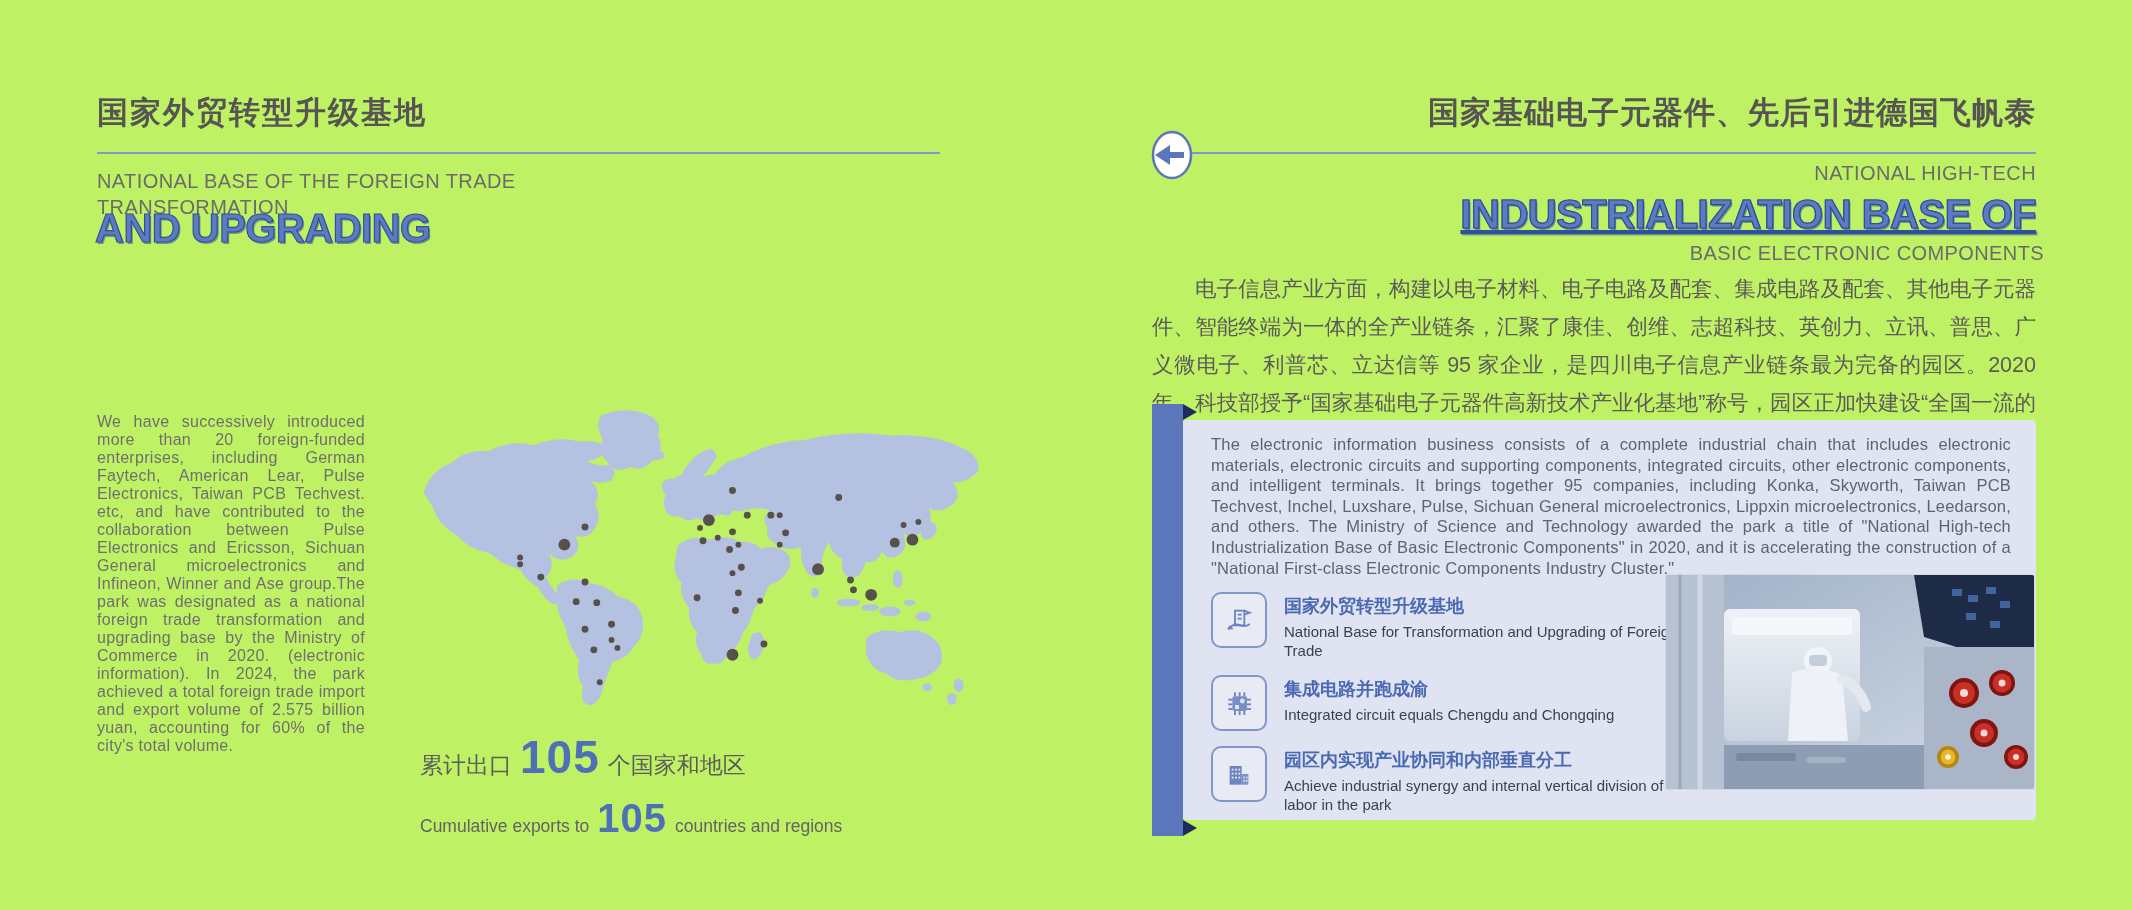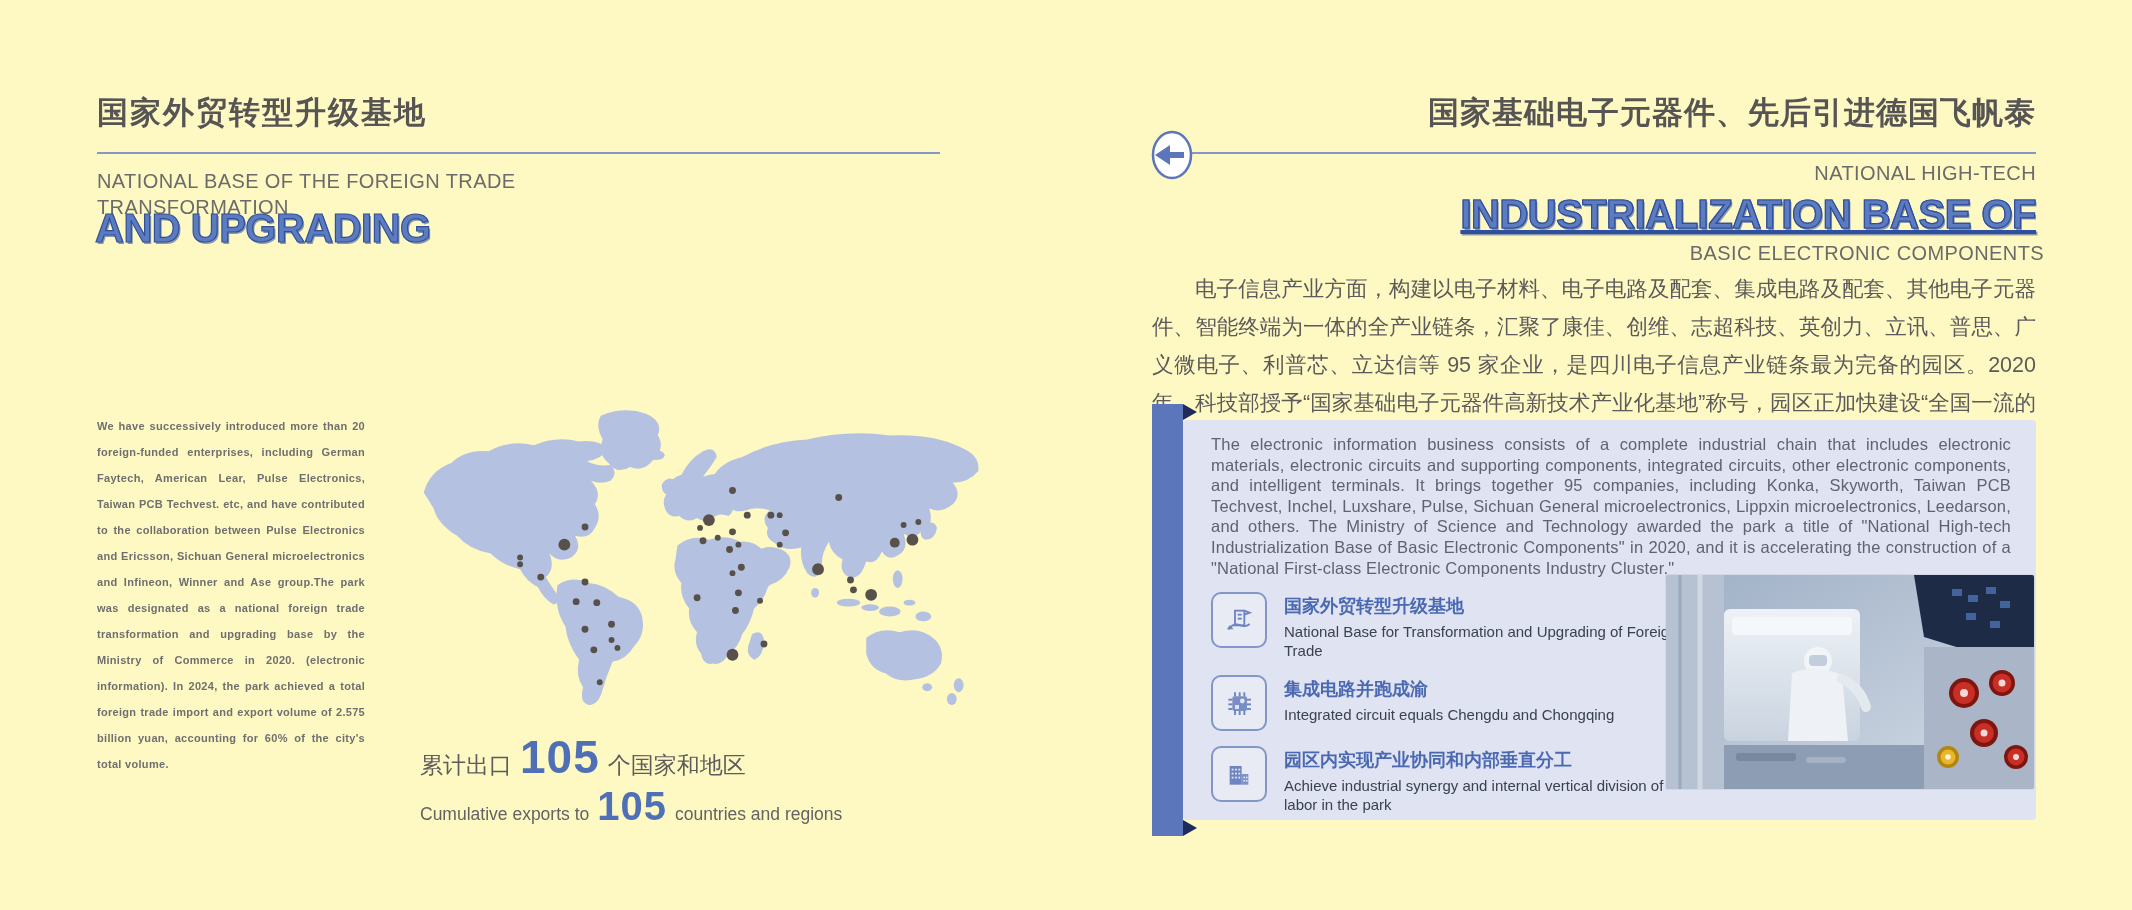--- a/index.html
+++ b/index.html
@@ -1,34 +1,34 @@
 <!DOCTYPE html>
 <html><head>
 <meta charset="utf-8">
 <style>
   html,body{margin:0;padding:0;background:#ffffff;}
-  .spread{position:relative;width:2132px;height:910px;background:#fef9c3;overflow:hidden;
+  .spread{position:relative;width:2132px;height:910px;background:#bef264;overflow:hidden;
           font-family:"Liberation Sans","DejaVu Sans",sans-serif;}
   .abs{position:absolute;}
 
   
   .cn-title{font-size:31px;font-weight:700;color:#575454;letter-spacing:2px;}
   .rule{height:0;border-top:2px solid #8496ca;}
   .sub-en{font-size:20px;color:#6b6b6b;letter-spacing:.4px;line-height:26px;}
   .headline{font-size:40px;font-weight:800;letter-spacing:-.5px;color:#5d7cbf;
             -webkit-text-stroke:1.2px #30509d;text-shadow:1.5px 1.5px 0 rgba(44,74,153,.55);}
 
   
   .cn-para{font-size:21.5px;line-height:38px;color:#5c5a5a;text-align:justify;text-indent:2em;}
-  .en-col{font-size:11px;line-height:26px;color:#6f6f6f;text-align:justify;letter-spacing:.3px;font-weight:bold;}
+  .en-col{font-size:16px;line-height:18px;color:#6f6f6f;text-align:justify;letter-spacing:.3px;}
 
   
   .stats{width:580px;color:#5e5c5c;}
   .stats .row1{font-size:23px;}
-  .stats .row2{font-size:17.5px;margin-top:0;color:#646262;}
+  .stats .row2{font-size:17.5px;margin-top:12px;color:#646262;}
   .stats .big{font-size:46px;font-weight:800;color:#4f70b6;margin:0 8px;letter-spacing:1px;}
   .stats .row2 .big{font-size:40px;}
 
   
   .panel{background:#e0e3f1;border-radius:4px;}
   .ribbon{background:#5b76ba;}
   .notch{width:0;height:0;border-left:14px solid #1d2c5a;border-top:8px solid transparent;border-bottom:8px solid transparent;}
   .panel-en{font-size:16.5px;line-height:20.6px;color:#5d6470;text-align:justify;letter-spacing:.2px;}
 
   .badge{display:flex;align-items:flex-start;margin-bottom:15px;}

